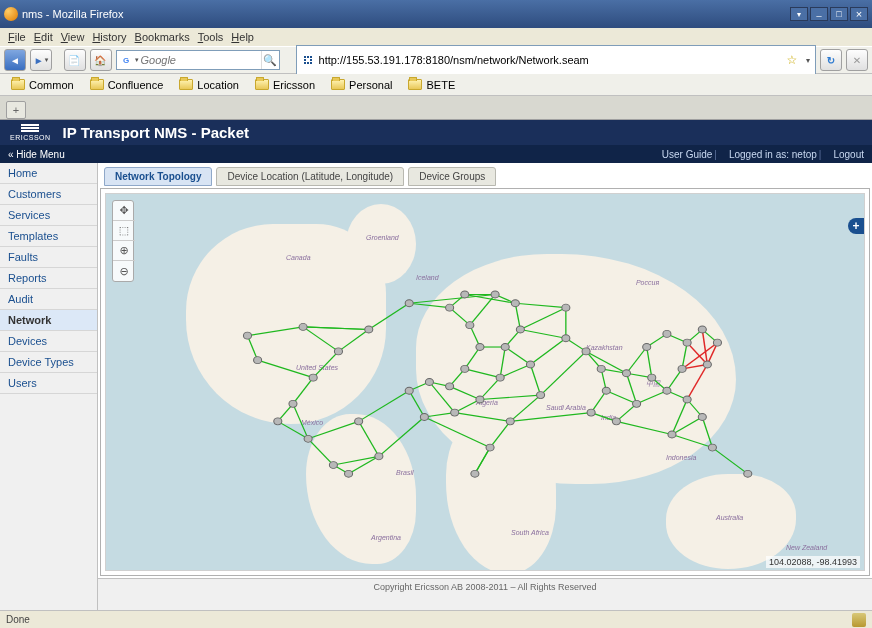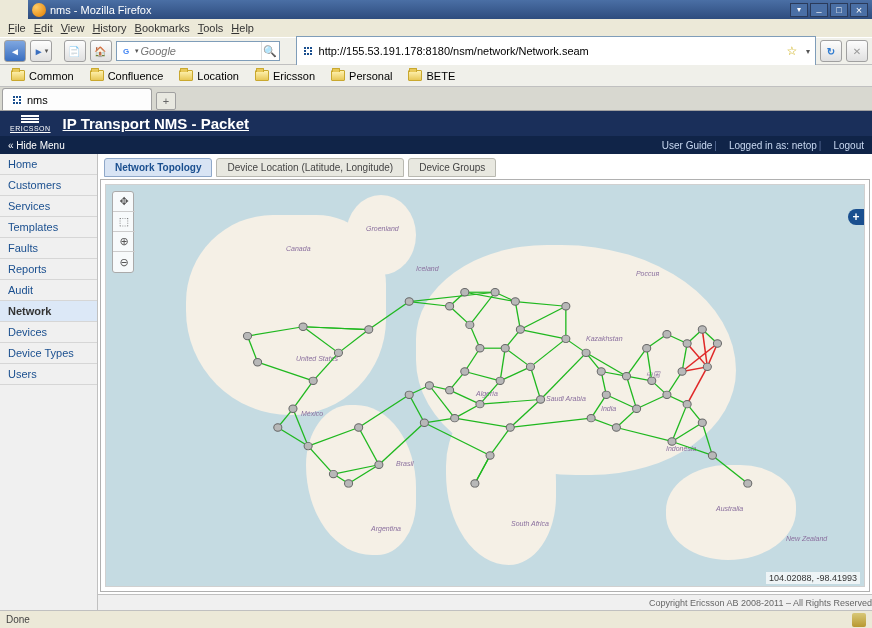--- a/index.html
+++ b/index.html
@@ -1,18 +1,18 @@
 <!DOCTYPE html>
 <html><head>
 <meta charset="utf-8">
 <style>
   * { box-sizing: border-box; margin: 0; padding: 0; }
   body { font-family: "Segoe UI", Tahoma, sans-serif; font-size: 11px; width: 872px; height: 628px; overflow: hidden; background: #ece9d8; display: flex; flex-direction: column; }
   
-  .titlebar { height: 19px; background: linear-gradient(#4a6fa5,#2e4c7e); color: #fff; display: flex; align-items: center; padding: 0 4px; font-size: 11px; margin-left: 28px; }
+  .titlebar { height: 28px; background: linear-gradient(#4a6fa5,#2e4c7e); color: #fff; display: flex; align-items: center; padding: 0 4px; font-size: 11px; }
   .titlebar .ff-icon { width: 14px; height: 14px; background: radial-gradient(circle at 30% 30%, #ffcc66, #e07b00); border-radius: 50%; margin-right: 4px; }
   .titlebar .spacer { flex: 1; }
   .winbtn { width: 18px; height: 14px; margin-left: 2px; background: #4a6fa5; border: 1px solid #2a3a5a; color: #fff; display: flex; align-items: center; justify-content: center; font-size: 9px; cursor: pointer; }
   .winbtn.max::before { content: "□"; }
   .winbtn.min::before { content: "_"; position: relative; top: -2px; }
   .winbtn.close::before { content: "×"; font-size: 11px; }
   .winbtn.down::before { content: "▾"; font-size: 8px; }
   
   .menubar { height: 18px; background: #ece9d8; display: flex; align-items: center; padding: 0 8px; color: #333; }
   .menubar span { margin-right: 8px; cursor: pointer; }
@@ -39,21 +39,21 @@
   .bookitem { display: flex; align-items: center; padding: 1px 6px; cursor: pointer; border: 1px solid transparent; border-radius: 2px; }
   .folder-icon { width: 14px; height: 11px; background: linear-gradient(#fff2b0,#e8c858); border: 1px solid #c9a82e; border-radius: 1px; margin-right: 4px; position: relative; }
   .folder-icon::before { content: ""; position: absolute; top: -3px; left: 0; width: 6px; height: 3px; background: #e8c858; border: 1px solid #c9a82e; border-bottom: none; border-radius: 1px 1px 0 0; }
   
   .tabstrip { height: 24px; background: #d8d8d0; border-bottom: 1px solid #a0a0a0; display: flex; align-items: flex-end; padding: 0 2px; }
   .browsertab { height: 22px; background: #fdfdfd; border: 1px solid #a0a0a0; border-bottom: none; border-radius: 3px 3px 0 0; padding: 0 8px; display: flex; align-items: center; min-width: 150px; font-size: 11px; cursor: pointer; }
   .browsertab .tabfav { width: 12px; height: 12px; margin-right: 4px; }
   .newtabbtn { width: 20px; height: 18px; margin-left: 4px; border: 1px solid #a0a0a0; border-radius: 2px; background: #e8e8e0; display: flex; align-items: center; justify-content: center; cursor: pointer; font-size: 11px; color: #666; }
   
   .appheader { background: #1a2f5a; color: #fff; }
-  .apptop { display: flex; align-items: center; padding: 4px 10px; text-decoration: underline; }
+  .apptop { display: flex; align-items: center; padding: 4px 10px; }
   .eri-logo { display: flex; flex-direction: column; align-items: center; margin-right: 12px; }
   .eri-bars { display: flex; flex-direction: column; gap: 1px; margin-bottom: 2px; }
   .eri-bars span { width: 18px; height: 2px; background: #fff; }
   .eri-text { font-size: 7px; letter-spacing: 0.5px; }
   .apptitle { font-size: 15px; font-weight: bold; }
   .appbar2 { display: flex; align-items: center; background: #102448; height: 18px; padding: 0 8px; font-size: 10px; }
   .appbar2 .hidemenu { cursor: pointer; }
   .appbar2 .sp { flex: 1; }
   .appbar2 a { color: #c8d8f0; margin-left: 10px; cursor: pointer; }
   .appbar2 .sep { color: #5a6f9a; margin: 0 2px; }
@@ -71,21 +71,21 @@
   .maptools { position: absolute; top: 6px; left: 6px; width: 22px; background: rgba(255,255,255,0.85); border: 1px solid #aaa; border-radius: 3px; display: flex; flex-direction: column; z-index: 20; }
   .maptool { width: 22px; height: 20px; display: flex; align-items: center; justify-content: center; border-bottom: 1px solid #ccc; font-size: 11px; cursor: pointer; color: #555; }
   .maptool:last-child { border-bottom: none; }
   .addbtn { position: absolute; top: 24px; right: 0; width: 16px; height: 16px; background: #1a4f8f; color: #fff; border-radius: 8px 0 0 8px; display: flex; align-items: center; justify-content: center; font-size: 12px; font-weight: bold; cursor: pointer; z-index: 20; }
   .coords { position: absolute; bottom: 2px; right: 4px; font-size: 9px; color: #333; background: rgba(255,255,255,0.7); padding: 1px 3px; z-index: 20; }
   .maplabel { position: absolute; font-size: 7px; color: #8a6f9e; font-style: italic; pointer-events: none; z-index: 5; }
   svg.netlayer { position: absolute; top: 0; left: 0; width: 100%; height: 100%; z-index: 10; }
   .node { fill: #b8b8b8; stroke: #666; stroke-width: 1; }
   .link-ok { stroke: #1fb81f; stroke-width: 1.3; }
   .link-err { stroke: #e02828; stroke-width: 1.5; }
-  .footer-copy { height: 16px; background: #f0f0f0; border-top: 1px solid #c0c0c0; text-align: right; font-size: 9px; color: #666; line-height: 16px; }
+  .footer-copy { height: 32px; background: #f0f0f0; border-top: 1px solid #c0c0c0; text-align: center; font-size: 9px; color: #666; line-height: 16px; }
   .statusbar { height: 18px; background: #ece9d8; border-top: 1px solid #c0c0c0; display: flex; align-items: center; padding: 0 6px; font-size: 10px; color: #444; }
   .statusbar .sp { flex: 1; }
   .statusicon { width: 14px; height: 14px; background: linear-gradient(#d8c878,#b89830); border-radius: 2px; }
   .land { position: absolute; background: #f5f0e6; border-radius: 40% 50% 45% 55%; }
 </style>
 </head>
 <body>
 
 <div class="titlebar">
   <div class="ff-icon"></div>
@@ -156,29 +156,20 @@
       <span class="folder-icon"></span>
       <span>Personal</span>
     </div>
     <div class="bookitem">
       <span class="folder-icon"></span>
       <span>BETE</span>
     </div>
   </div>
 
 <div class="tabstrip">
-  <div class="browsertab">
-    <span class="tabfav">
-      <svg width="12" height="12">
-          <rect width="12" height="12" fill="#fff"></rect>
-          <path d="M2 2h2v2H2zM5 2h2v2H5zM8 2h2v2H8zM2 5h2v2H2zM8 5h2v2H8zM2 8h2v2H2zM5 8h2v2H5zM8 8h2v2H8z" fill="#1a4f8f"></path>
-        </svg>
-    </span>
-    <span>nms</span>
-  </div>
   <div class="newtabbtn">+</div>
 </div>
 
 <div class="appheader">
   <div class="apptop">
     <div class="eri-logo">
       <div class="eri-bars">
           <span></span>
           <span></span>
           <span></span>

